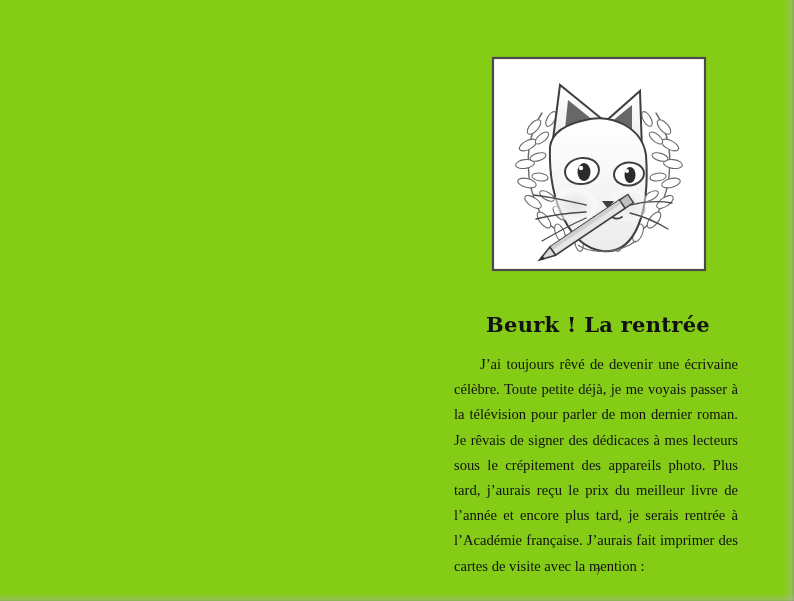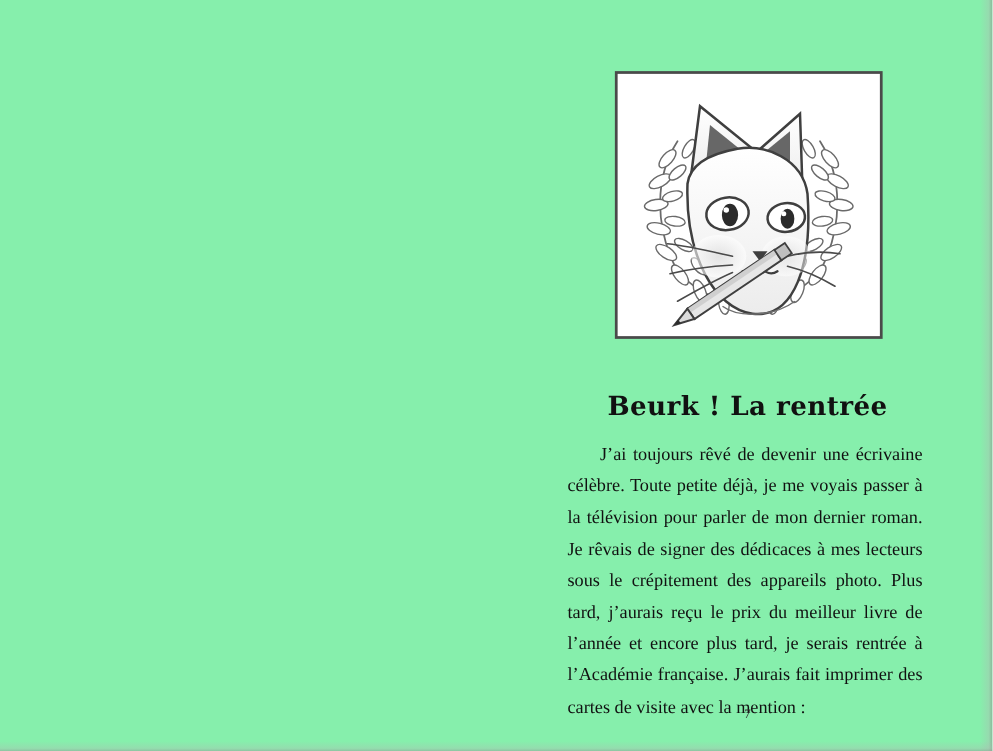--- a/index.html
+++ b/index.html
@@ -16,21 +16,21 @@
     position: relative;
   }
 
   
   .page {
     position: absolute;
     left: 0;
     top: 0;
     width: 794px;
     height: 601px;
-    background: #86efac;
+    background: #84cc16;
     box-sizing: border-box;
   }
   .page-edge-right {
     position: absolute;
     top: 0;
     right: 0;
     width: 10px;
     height: 601px;
     background: linear-gradient(to right, rgba(255,255,255,0) 0%, rgba(180,180,180,0.35) 70%, rgba(140,140,140,0.55) 100%);
   }

